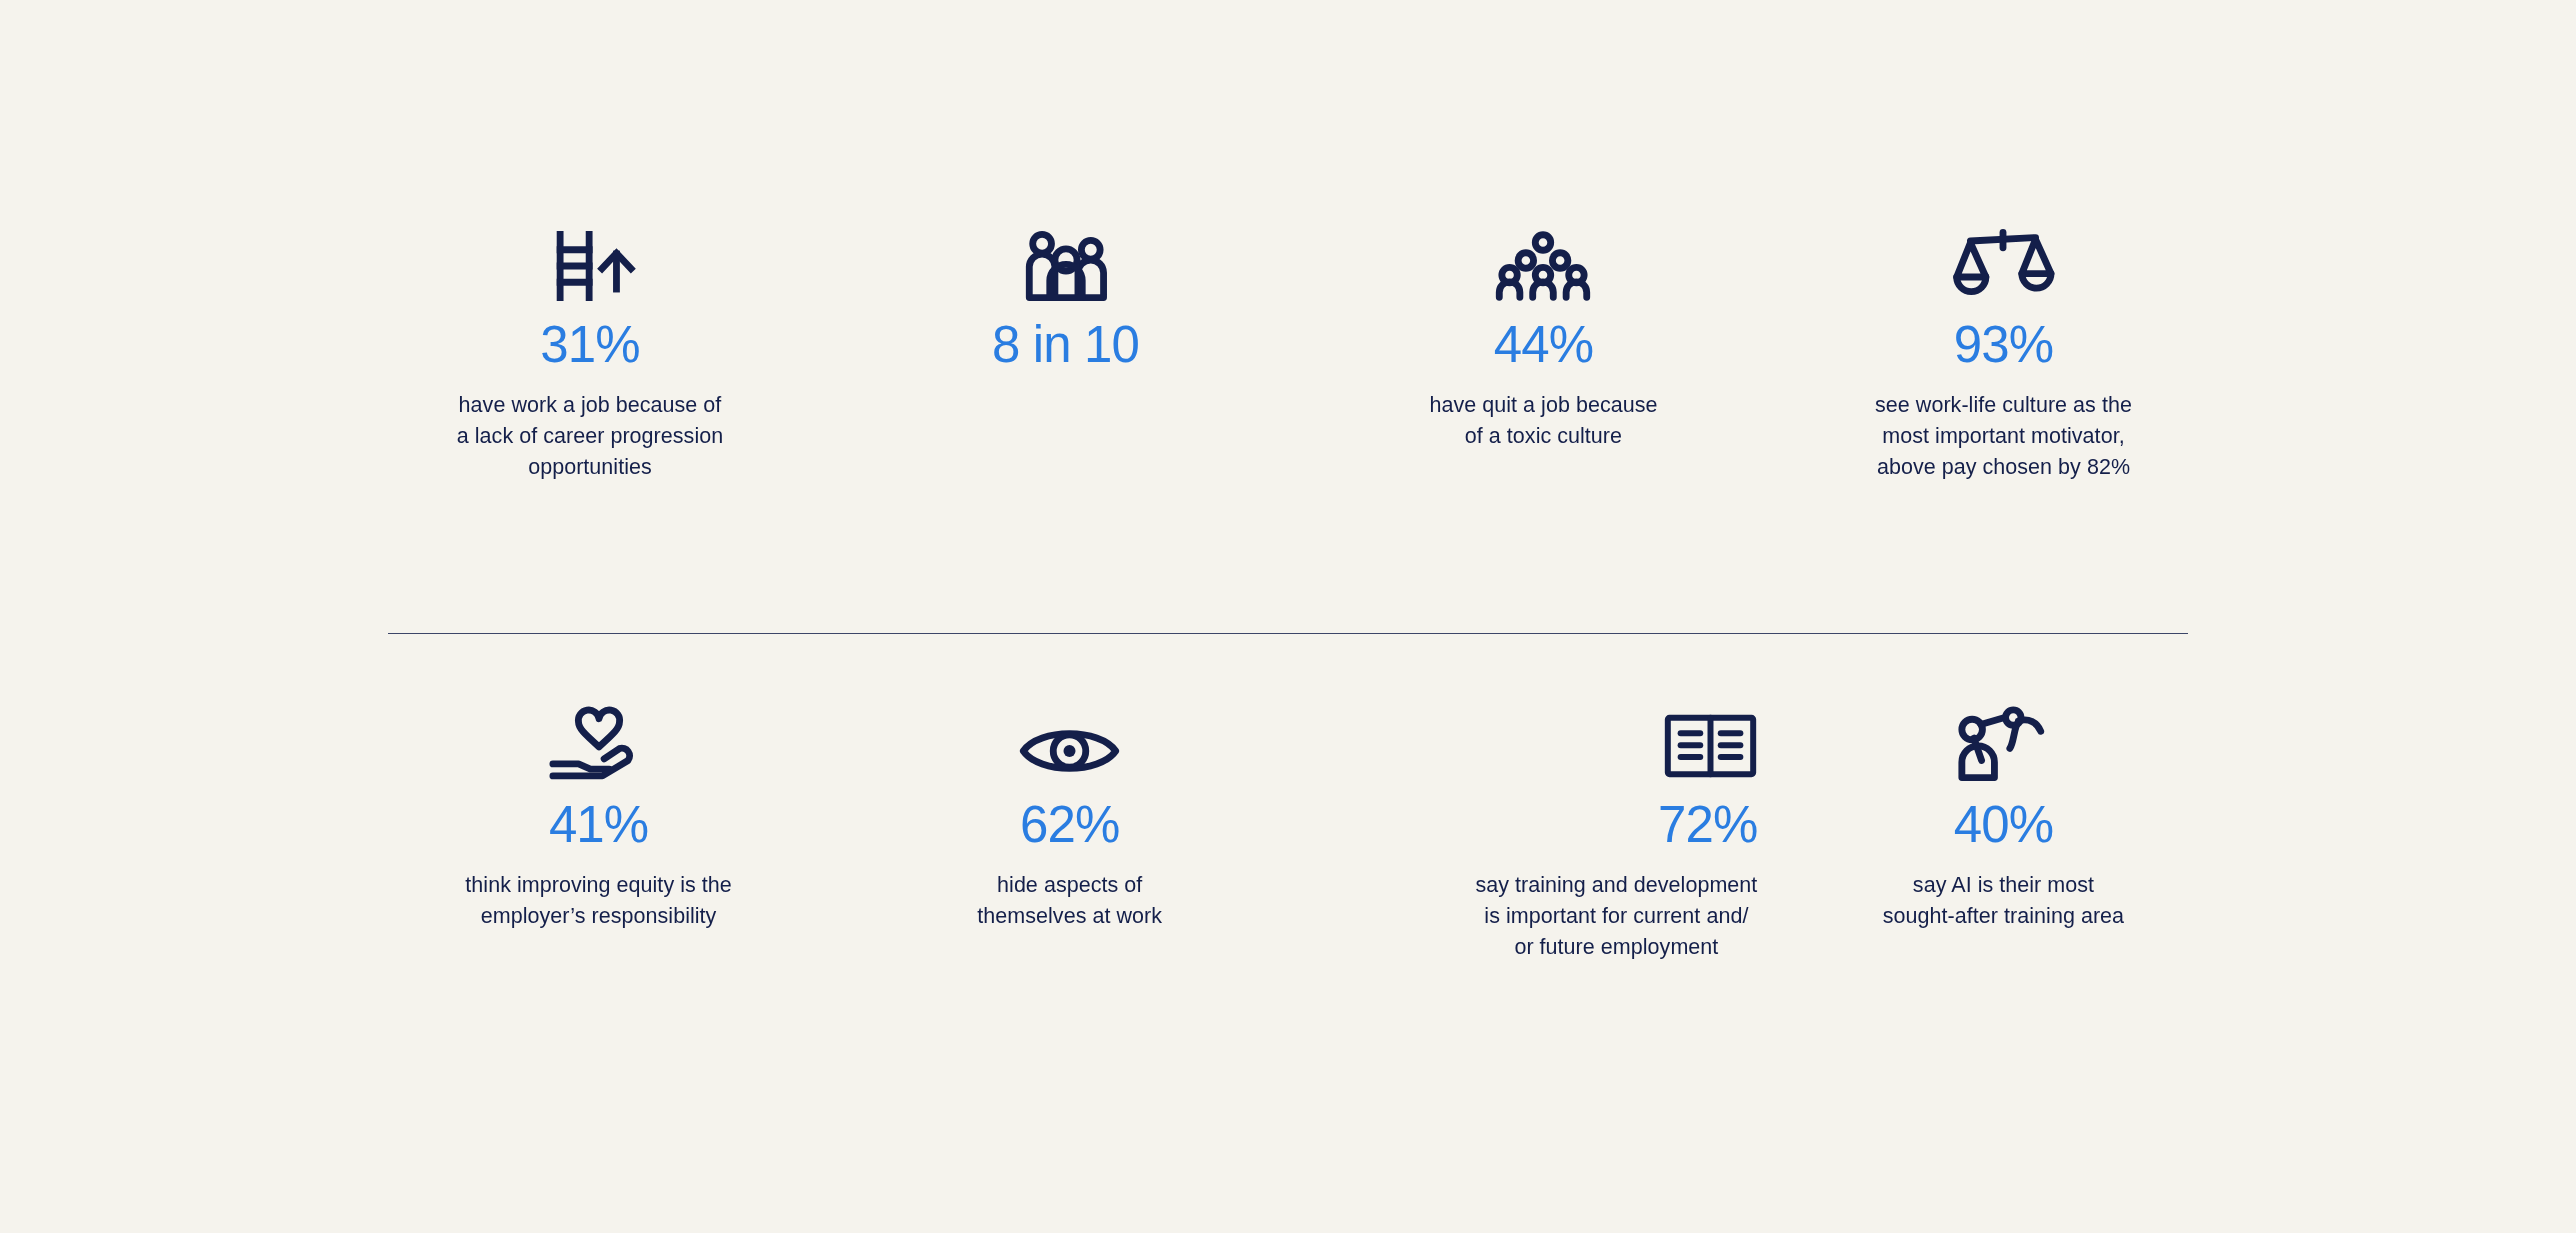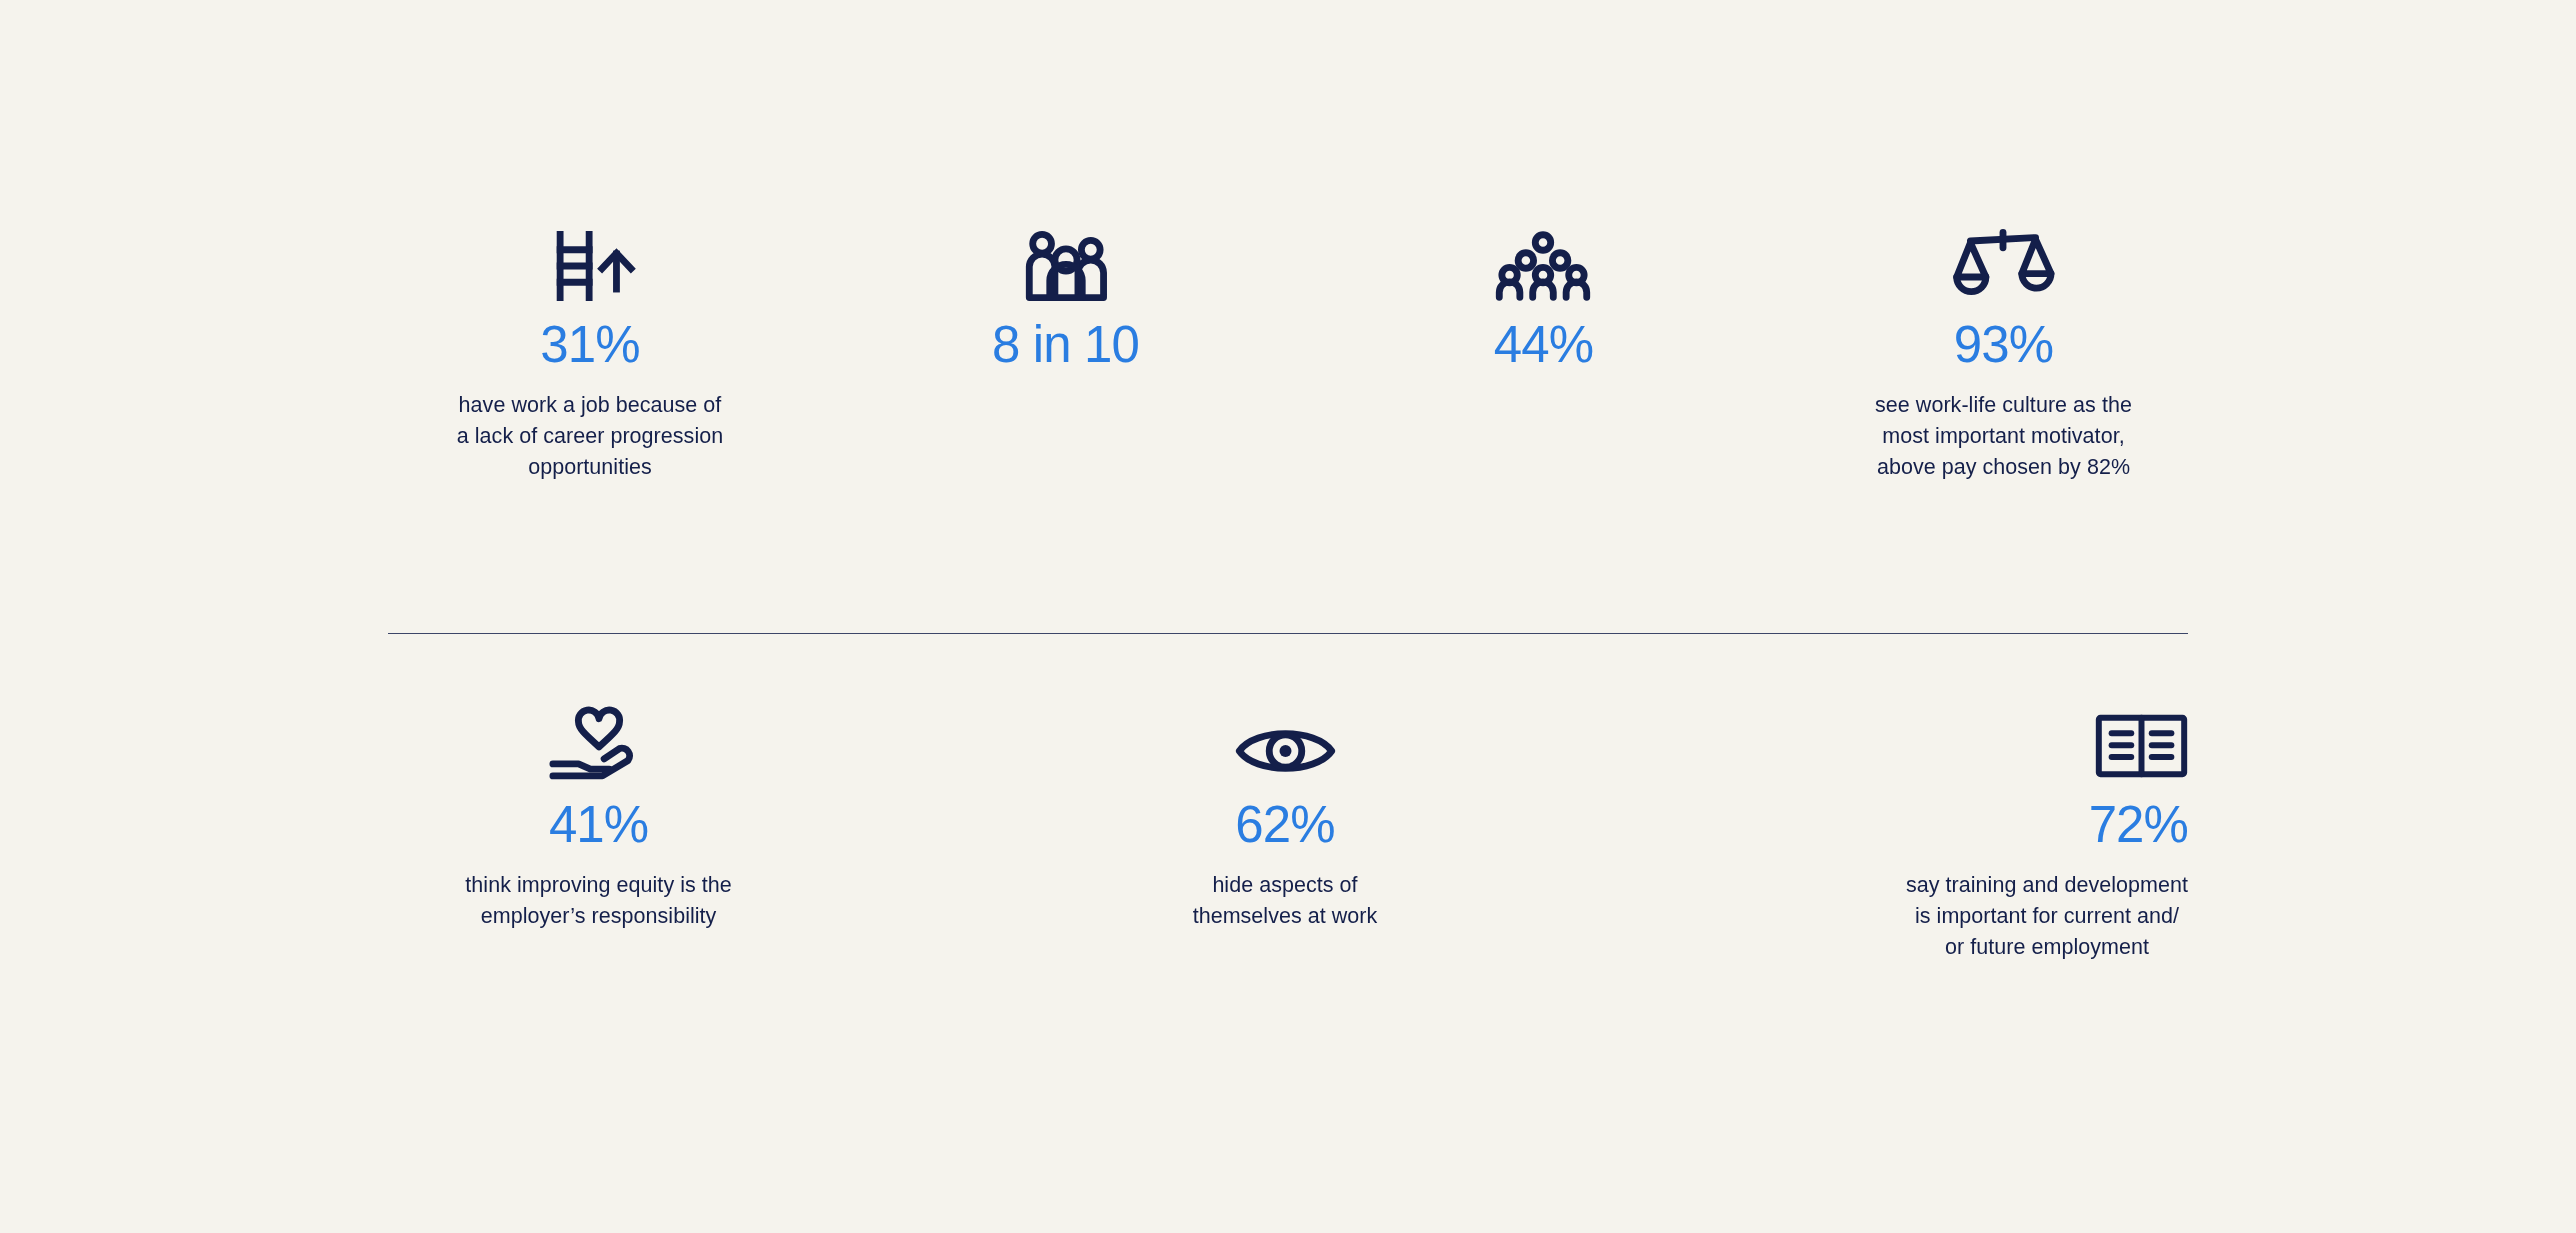--- a/index.html
+++ b/index.html
@@ -166,20 +166,24 @@
             <circle cx="76" cy="33" r="9"></circle>
             <circle cx="17" cy="50" r="9"></circle>
             <circle cx="56" cy="50" r="9"></circle>
             <circle cx="95" cy="50" r="9"></circle>
             <path d="M5 76 V70 a12 12 0 0 1 24 0 V76"></path>
             <path d="M44 76 V70 a12 12 0 0 1 24 0 V76"></path>
             <path d="M83 76 V70 a12 12 0 0 1 24 0 V76"></path>
           </svg>
         </div>
         <div class="stat-value">44%</div>
+        <div class="stat-caption">
+          <span class="cap-line">have quit a job because</span>
+          <span class="cap-line">of a toxic culture</span>
+        </div>
       </div>
 
       <div class="stat-card col-4">
         <div class="stat-icon">
           <svg width="100" height="72" viewBox="0 0 116 84" fill="none" stroke="#141f4a" stroke-width="8" stroke-linecap="round" stroke-linejoin="round">
             <line x1="58" y1="4" x2="58" y2="22"></line>
             <line x1="20" y1="14" x2="96" y2="10"></line>
             <path d="M20 16 L4 56 H38 Z" fill="none"></path>
             <path d="M4 56 a17 17 0 0 0 34 0" fill="none"></path>
             <path d="M96 12 L80 52 H114 Z" fill="none"></path>
@@ -242,20 +246,38 @@
           </svg>
         </div>
         <div class="stat-value">72%</div>
         <div class="stat-caption">
           <span class="cap-line">say training and development</span>
           <span class="cap-line">is important for current and/</span>
           <span class="cap-line">or future employment</span>
         </div>
       </div>
 
+      <div class="stat-card col-4">
+        <div class="stat-icon">
+          <svg width="96" height="72" viewBox="0 0 112 84" fill="none" stroke="#141f4a" stroke-width="8" stroke-linecap="round" stroke-linejoin="round">
+            <path d="M8 80 V62 a19 19 0 0 1 38 0 V80 Z"></path>
+            <line x1="31" y1="60" x2="22" y2="34"></line>
+            <circle cx="20" cy="24" r="12"></circle>
+            <line x1="30" y1="18" x2="58" y2="10"></line>
+            <circle cx="68" cy="10" r="9"></circle>
+            <path d="M72 18 C68 30 68 40 64 46"></path>
+            <path d="M74 14 C86 10 96 16 100 26"></path>
+          </svg>
+        </div>
+        <div class="stat-value">40%</div>
+        <div class="stat-caption">
+          <span class="cap-line">say AI is their most</span>
+          <span class="cap-line">sought-after training area</span>
+        </div>
+      </div>
 
     </div>
 
   </div>
 
   <div class="divider"></div>
 
 </div>
 
 

